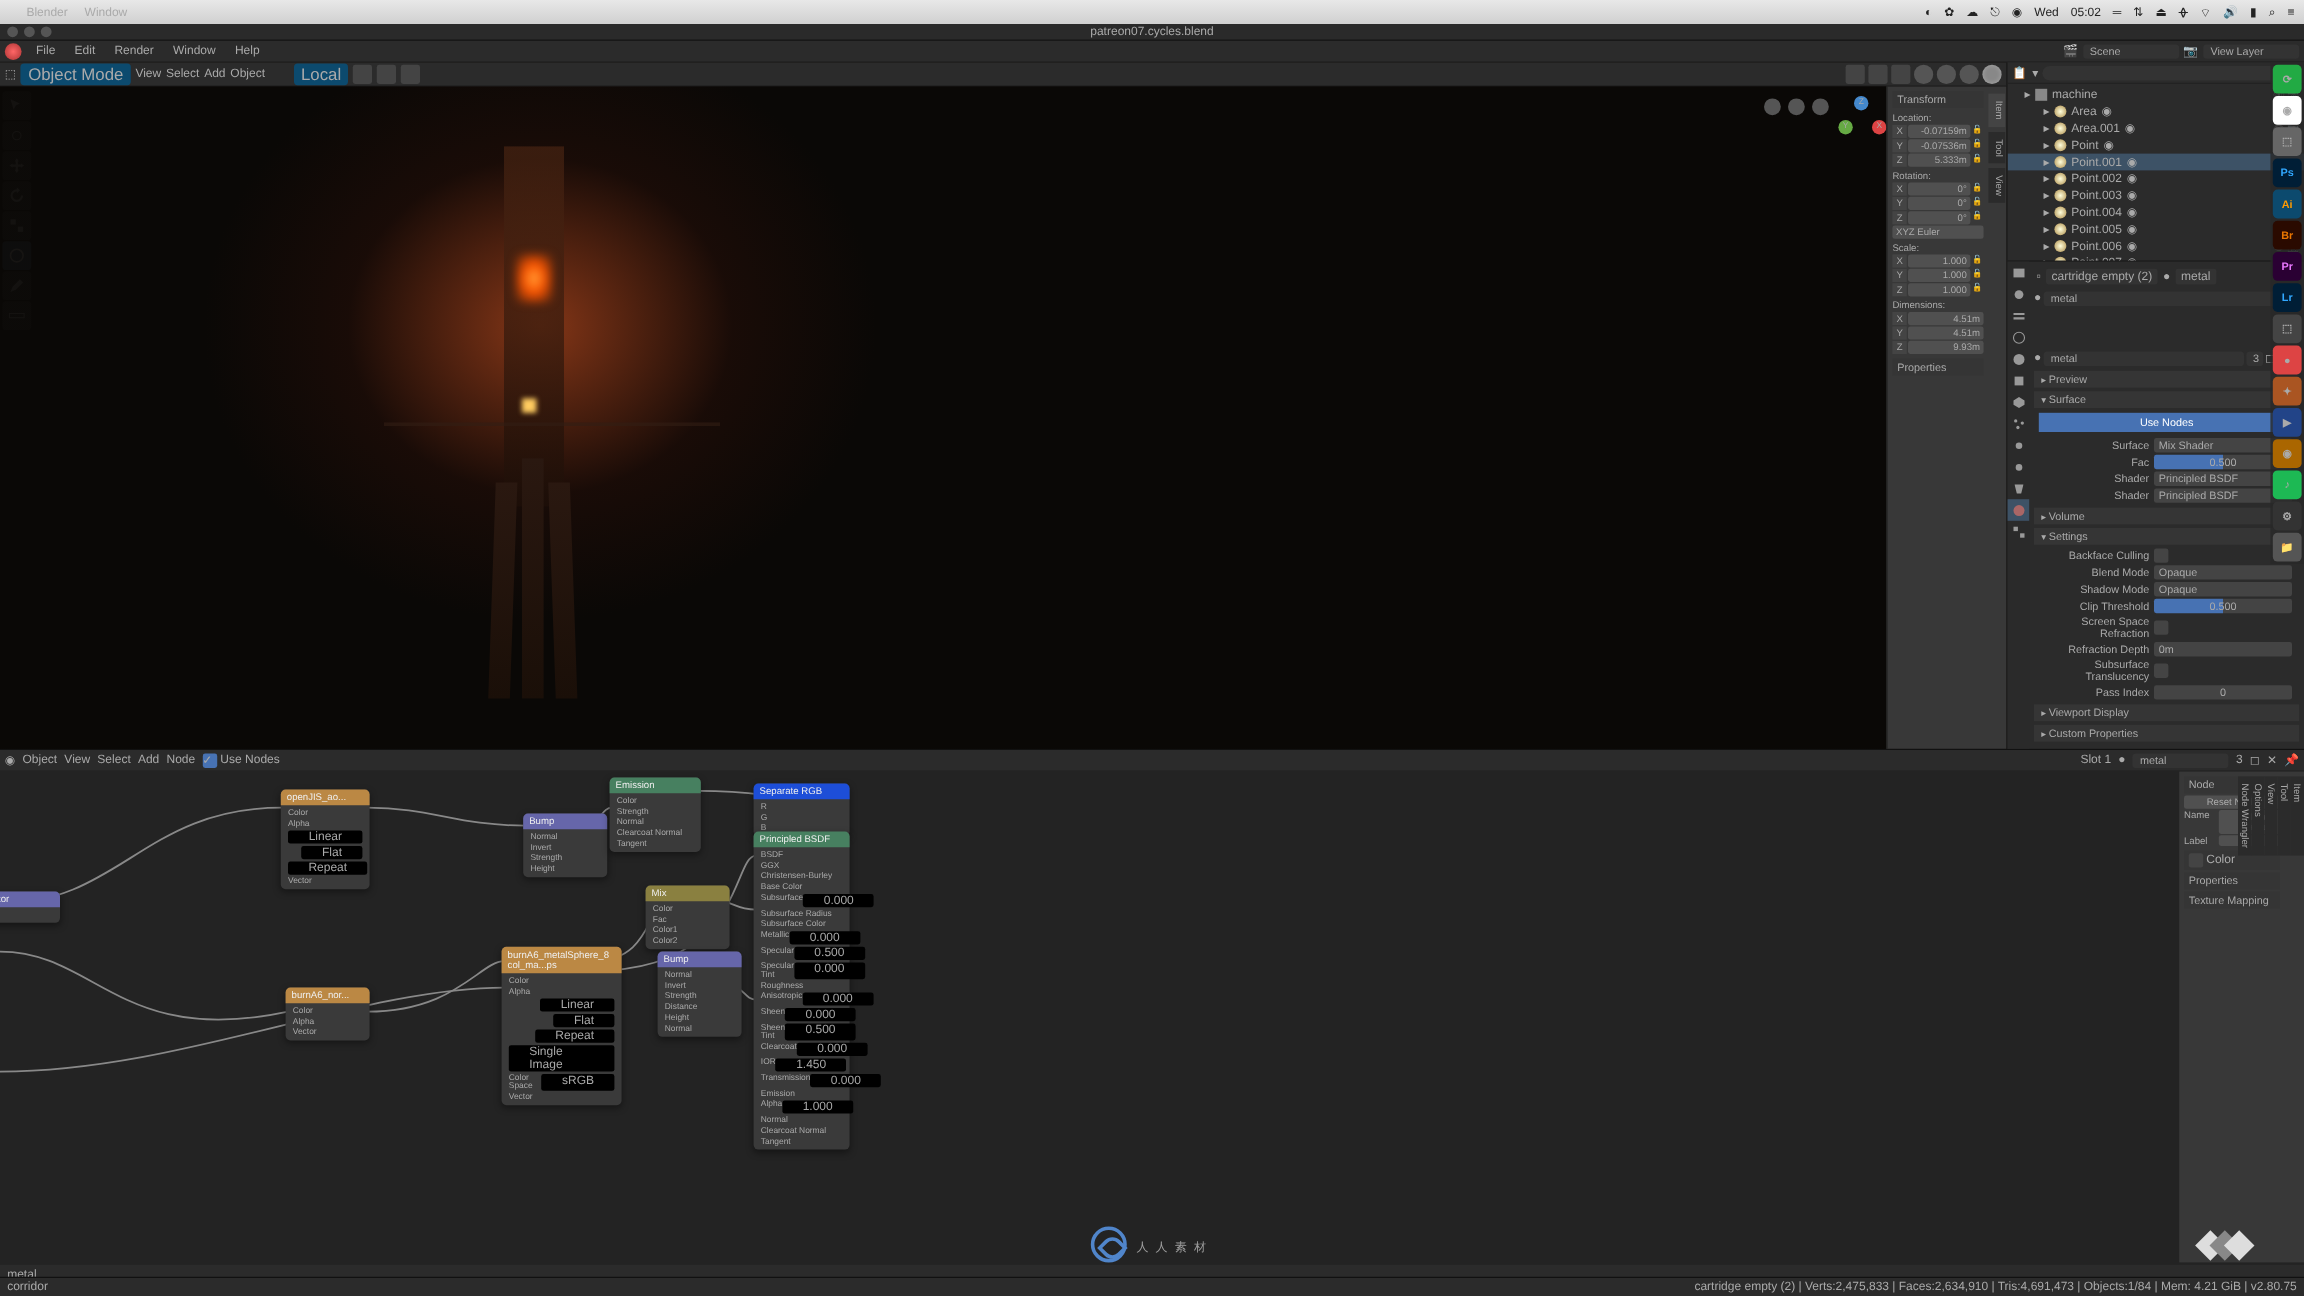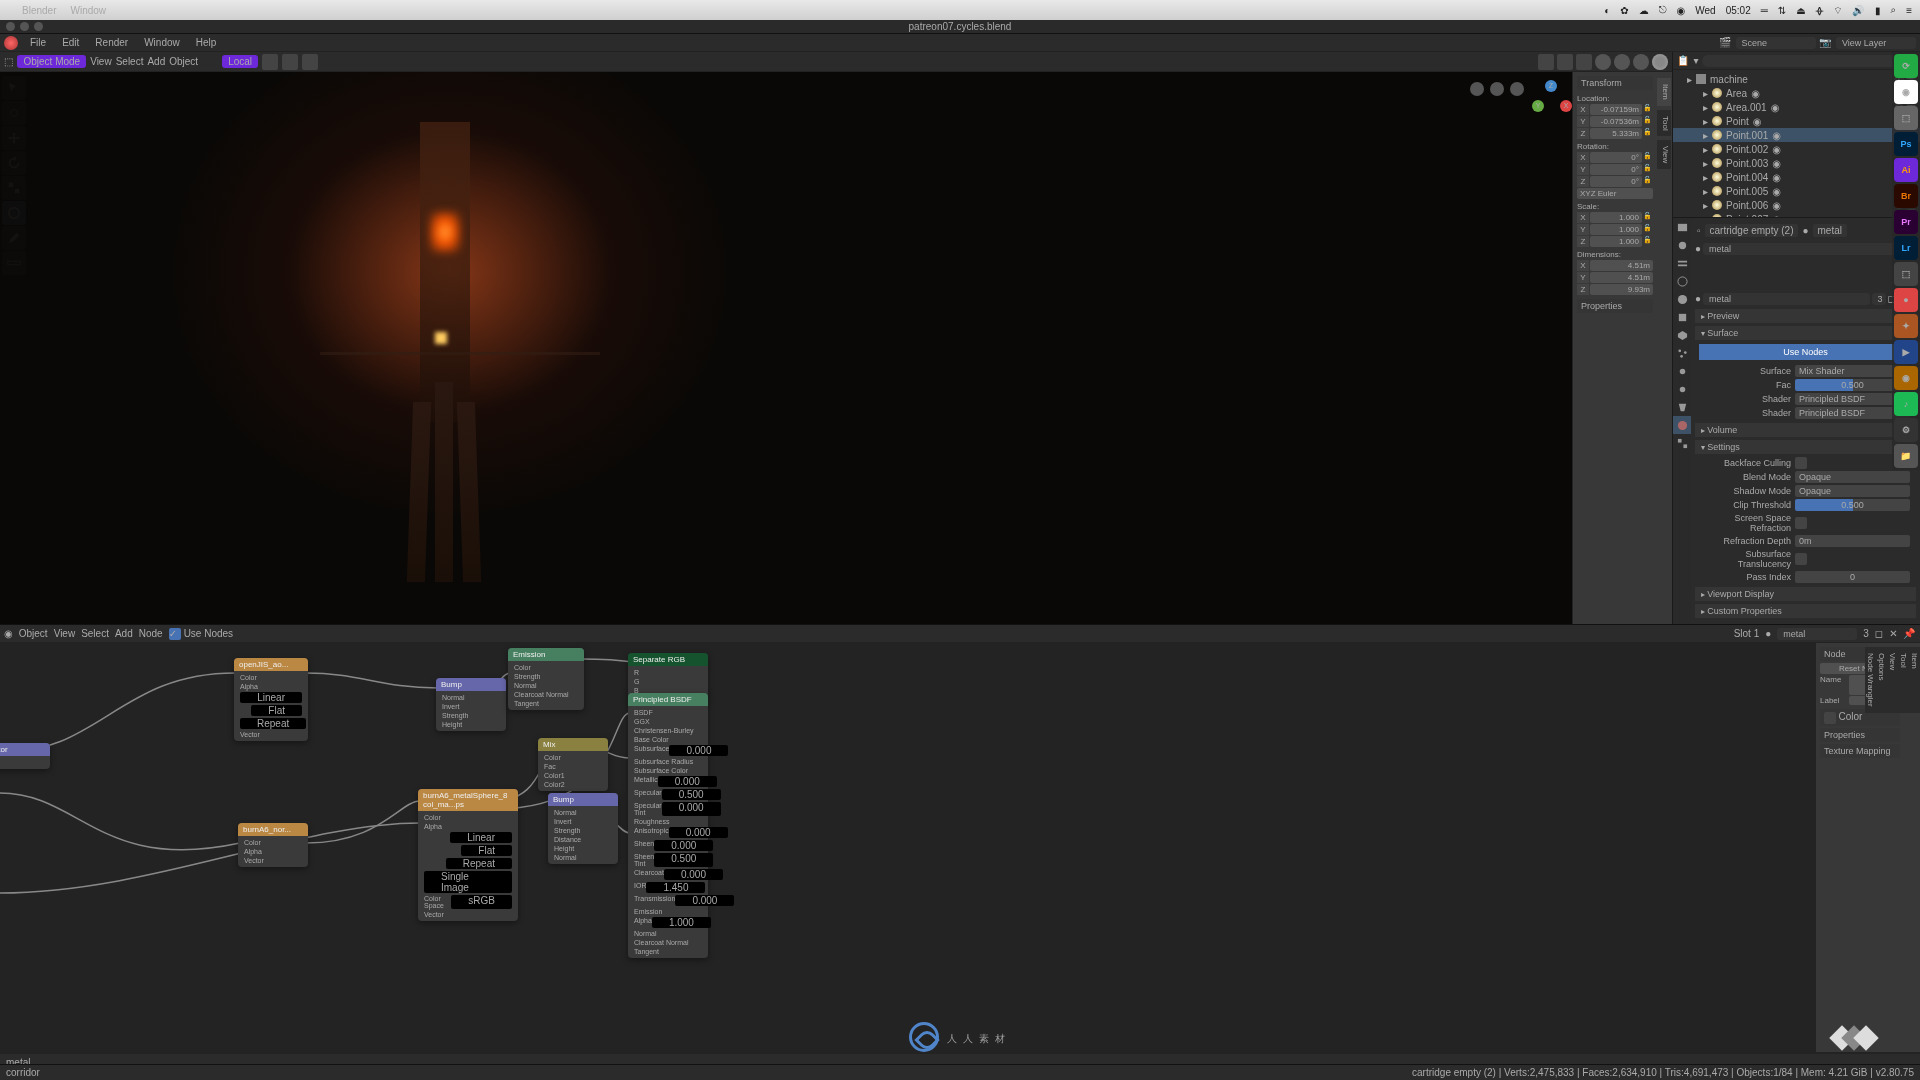--- a/index.html
+++ b/index.html
@@ -23,21 +23,21 @@
 .workspace-tabs { display: flex; margin-left: 10px; }
 .workspace-tabs .tab { padding: 3px 10px; font-size: 9px; }
 .workspace-tabs .tab.active { background: #3a3a3a; border-top: 2px solid #4a8; }
 .topbar-right { margin-left: auto; display: flex; gap: 4px; padding-right: 4px; }
 .field { background: #333; padding: 1px 6px; border-radius: 3px; min-width: 80px; font-size: 9px; }
 
 
 .main { display: flex; height: 572px; }
 .viewport-area { flex: 1; position: relative; background: #0a0806; }
 .vp-header { height: 20px; background: #2b2b2b; display: flex; align-items: center; gap: 4px; padding: 0 4px; border-bottom: 1px solid #222; }
-.vp-header .sel { background: #6d28d9; padding: 1px 6px; border-radius: 3px; font-size: 10px; }
+.vp-header .sel { background: #0c4a6e; padding: 1px 6px; border-radius: 3px; font-size: 14px; }
 .vp-header .icon { width: 16px; height: 16px; background: #444; border-radius: 2px; }
 .vp-header-right { margin-left: auto; display: flex; gap: 3px; }
 .vp-header-right .shade { width: 16px; height: 16px; border-radius: 8px; background: #555; }
 .vp-header-right .shade.on { background: #888; box-shadow: inset 0 0 4px #fff4; }
 
 .toolbar { position: absolute; left: 2px; top: 24px; width: 24px; display: flex; flex-direction: column; gap: 1px; }
 .toolbar .tool { width: 24px; height: 24px; background: #3a3a3a; border-radius: 3px; display: flex; align-items: center; justify-content: center; }
 .toolbar .tool.active { background: #4a6a8a; }
 .toolbar .tool svg { width: 14px; height: 14px; fill: #ccc; }
 
@@ -116,21 +116,21 @@
 .node-canvas { position: absolute; inset: 18px 104px 18px 0; }
 .node { position: absolute; background: #3a3a3a; border-radius: 4px; box-shadow: 0 2px 6px rgba(0,0,0,0.4); min-width: 70px; }
 .node .title { padding: 2px 5px; font-size: 8px; border-radius: 4px 4px 0 0; color: #eee; }
 .node .body { padding: 2px 4px; }
 .node .sock { font-size: 7px; padding: 1px 2px; display: flex; }
 .node .sock .sval { margin-left: auto; background: #000000; padding: 0 17px; border-radius: 2px; }
 .t-tex { background: #bb8844; }
 .t-shader { background: #478060; }
 .t-color { background: #8a8040; }
 .t-vec { background: #6666aa; }
-.t-conv { background: #14532d; }
+.t-conv { background: #1d4ed8; }
 svg.wires { position: absolute; inset: 0; width: 100%; height: 100%; pointer-events: none; }
 svg.wires path { stroke: #888; stroke-width: 1.5; fill: none; }
 
 .node-npanel { position: absolute; right: 0; top: 18px; width: 104px; bottom: 18px; background: #383838; }
 .node-npanel-tabs { position: absolute; right: 0; top: 0; width: 14px; writing-mode: vertical-rl; padding: 4px 0; }
 .node-npanel-tabs span { font-size: 8px; background: #2b2b2b; padding: 6px 1px; margin-bottom: 3px; display: block; }
 .node-footer { position: absolute; bottom: 0; left: 0; right: 0; height: 16px; background: #2b2b2b; display: flex; align-items: center; padding: 0 6px; font-size: 9px; }
 
 
 .app-dock { position: absolute; right: 0; top: 52px; width: 28px; display: flex; flex-direction: column; gap: 2px; padding: 2px; background: rgba(40,40,40,0.8); z-index: 100; }
@@ -855,21 +855,21 @@
       <span>metal</span>
     </div>
   </div>
 </div>
 
 <div class="app-dock">
   <div class="app" style="background:#2a4">⟳</div>
   <div class="app" style="background:#fff">◉</div>
   <div class="app" style="background:#666">⬚</div>
   <div class="app" style="background:#001e36;color:#31a8ff">Ps</div>
-  <div class="app" style="background:#6d28d9;color:#ff9a00">Ai</div>
+  <div class="app" style="background:#0c4a6e;color:#ff9a00">Ai</div>
   <div class="app" style="background:#2a0a00;color:#e87500">Br</div>
   <div class="app" style="background:#2a0033;color:#ea77ff">Pr</div>
   <div class="app" style="background:#001e36;color:#31a8ff">Lr</div>
   <div class="app" style="background:#444">⬚</div>
   <div class="app" style="background:#d44">●</div>
   <div class="app" style="background:#a52">✦</div>
   <div class="app" style="background:#248">▶</div>
   <div class="app" style="background:#a60">◉</div>
   <div class="app" style="background:#1db954">♪</div>
   <div class="app" style="background:#333">⚙</div>

